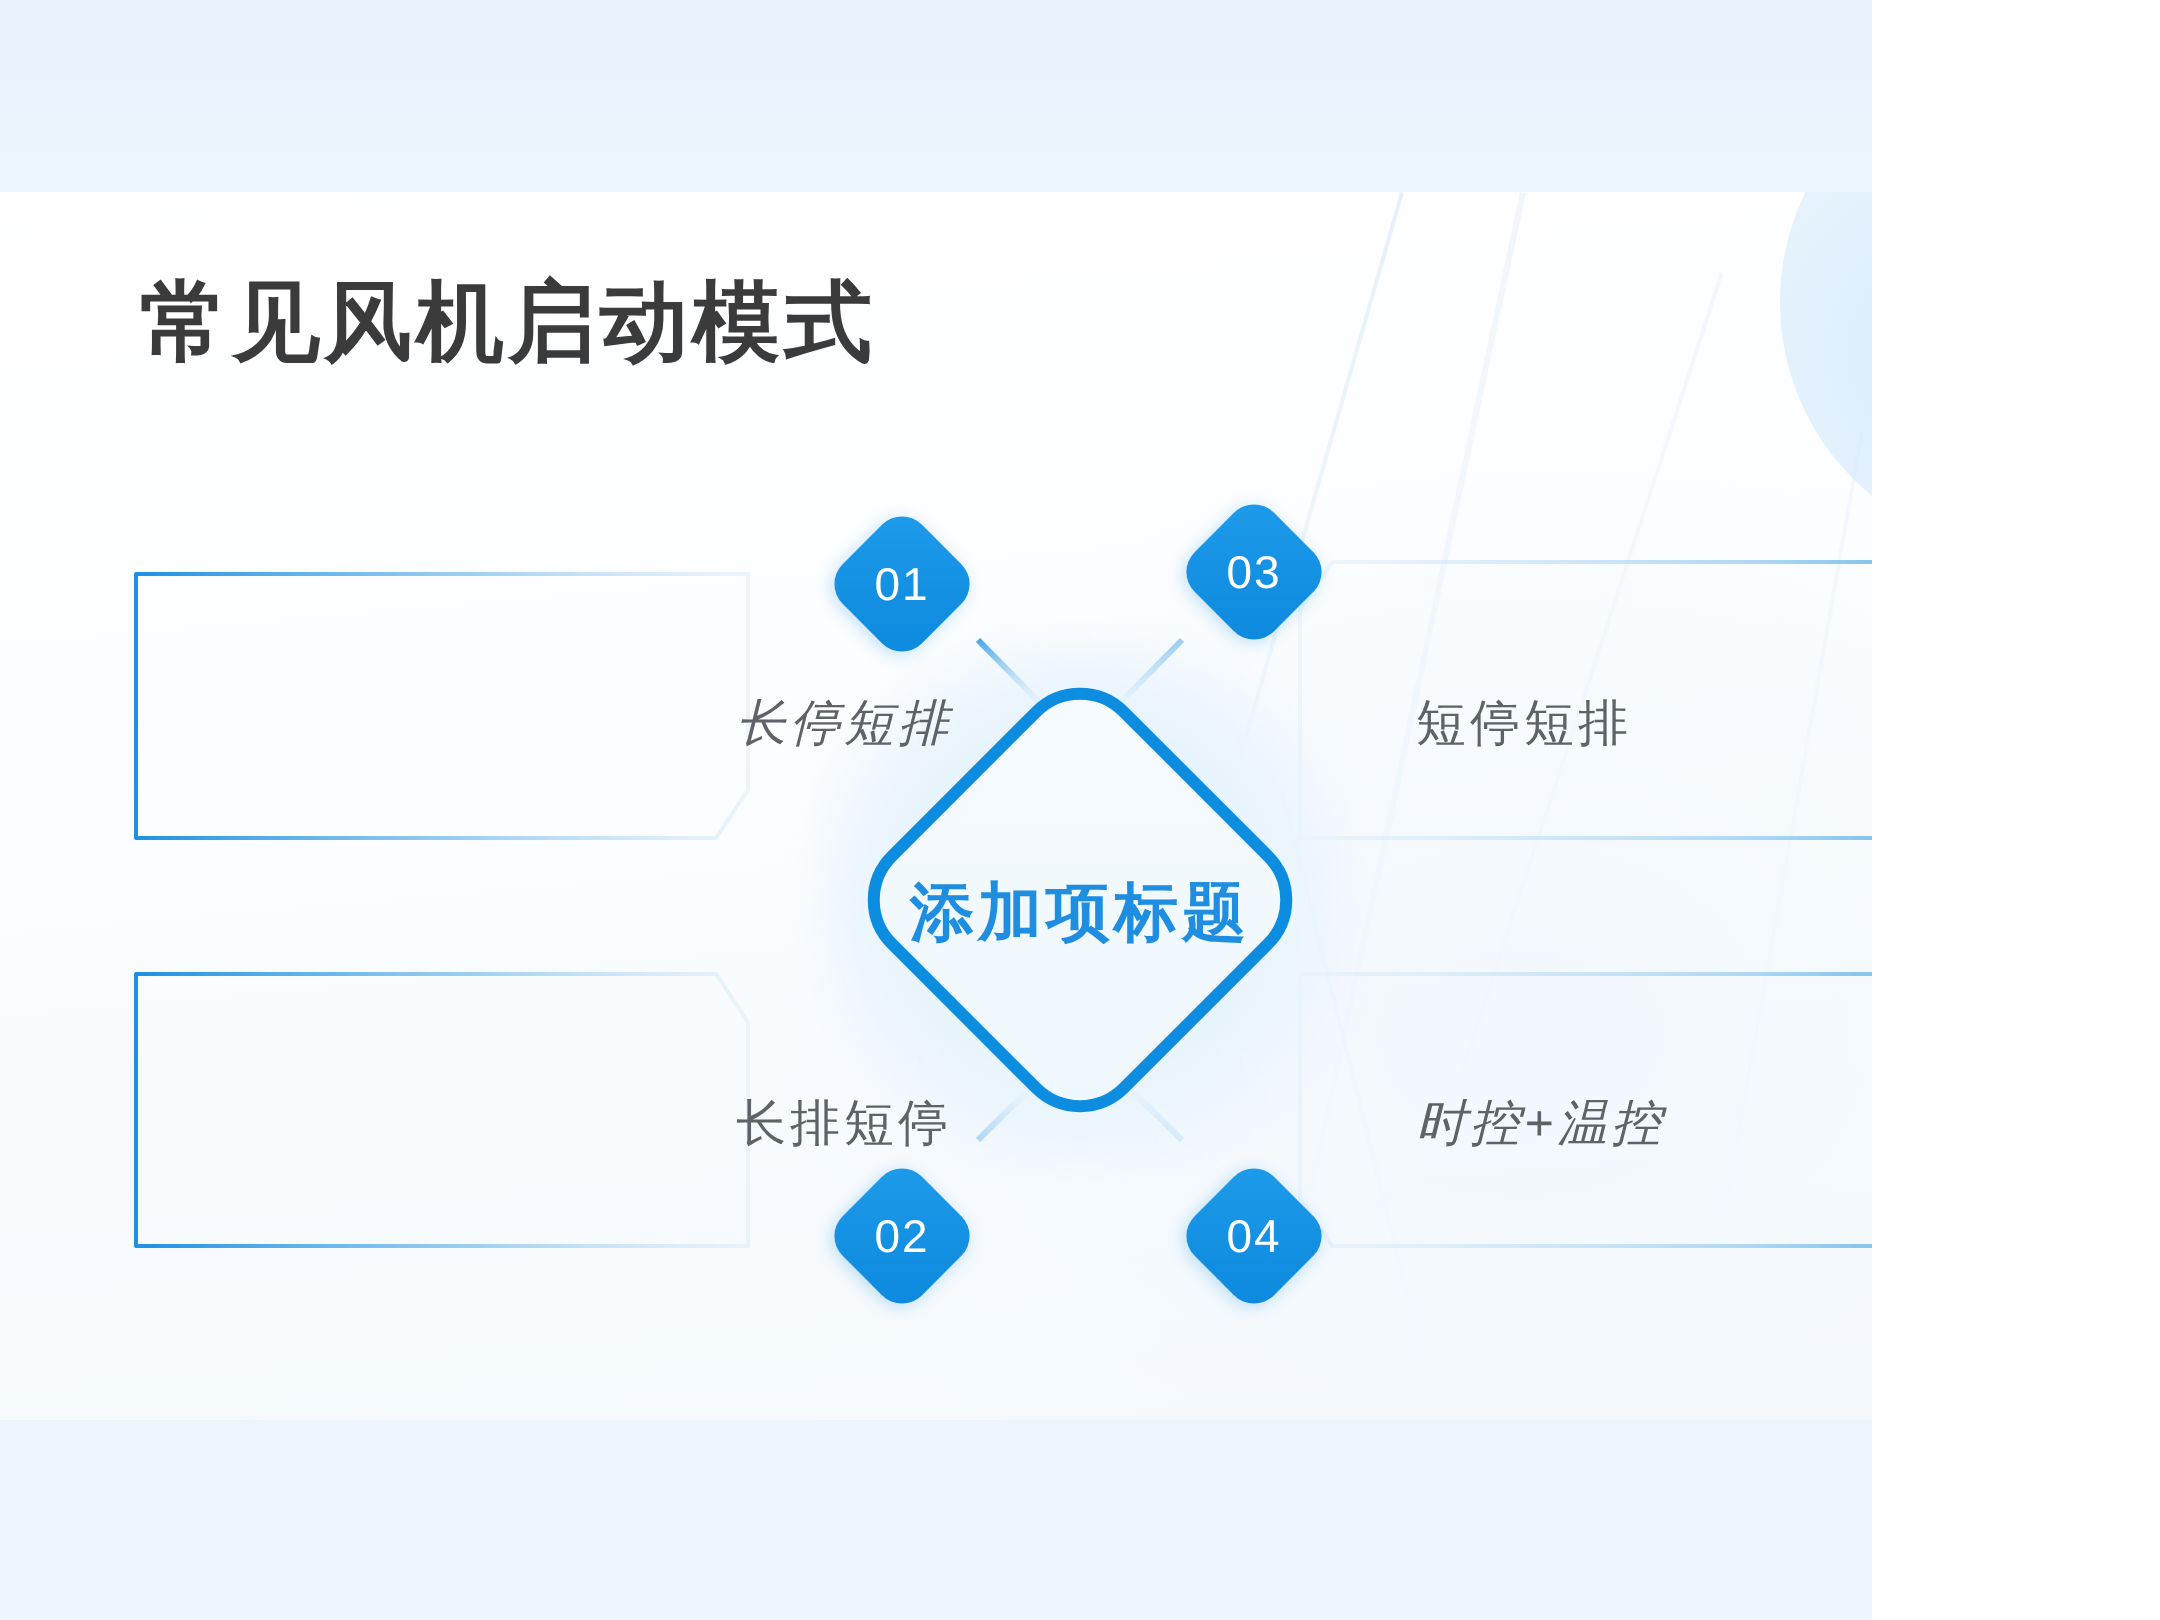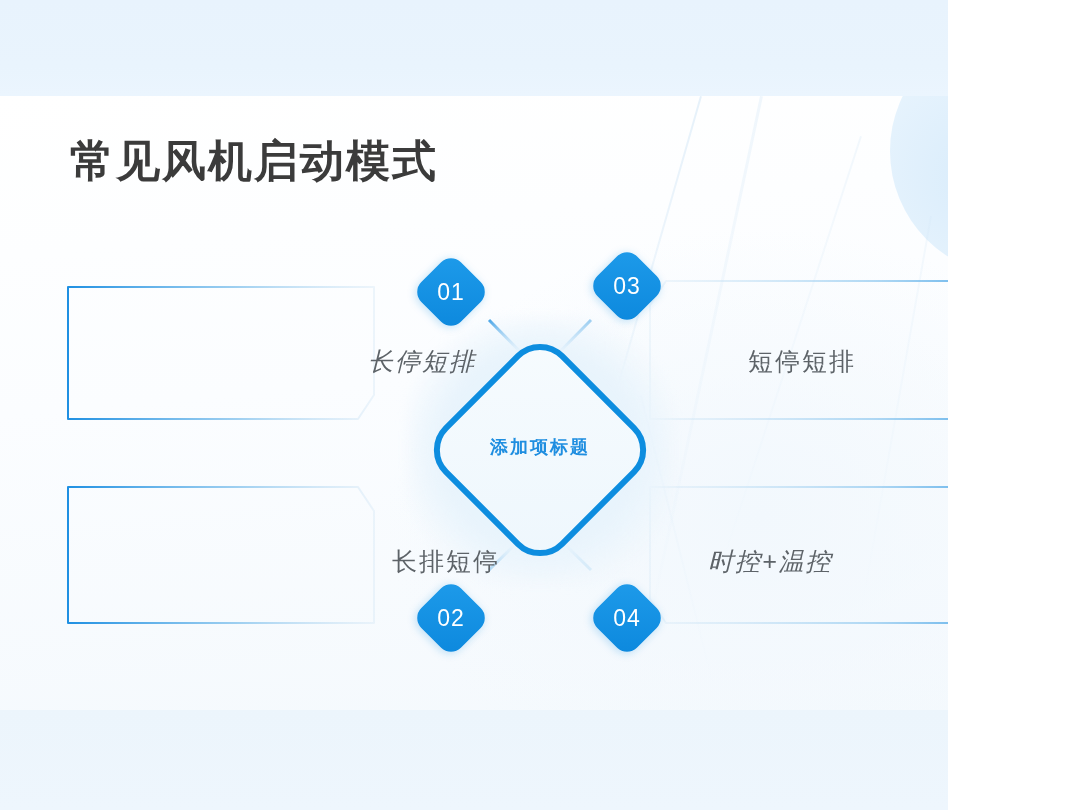--- a/index.html
+++ b/index.html
@@ -11,21 +11,20 @@
   body {
     font-family: "Liberation Sans", "DejaVu Sans", sans-serif;
   }
 
   .slide {
     position: relative;
     width: 936px;
     height: 810px;
     overflow: hidden;
     background: #ffffff;
-    padding-left: 12px;
   }
 
   
   .band-top {
     position: absolute;
     left: 0; top: 0;
     width: 1080px; height: 96px;
     background: linear-gradient(180deg, #e8f3fd 0%, #e9f4fd 70%, #ebf5fe 100%);
   }
   .band-bottom {
@@ -118,21 +117,21 @@
     border-radius: 34px;
     transform: rotate(45deg);
     background: linear-gradient(135deg, #f6fbfe 0%, #eef7fd 100%);
     box-sizing: border-box;
   }
   .center-label {
     position: absolute;
     left: 390px; top: 435px;
     width: 300px;
     text-align: center;
-    font-size: 18px;
+    font-size: 32px;
     font-weight: bold;
     letter-spacing: 2px;
     color: #1f8ee0;
     white-space: nowrap;
   }
 
   
   .badge {
     position: absolute;
     width: 56px; height: 56px;
@@ -158,22 +157,22 @@
 
   
   .caption {
     position: absolute;
     font-size: 25px;
     letter-spacing: 2px;
     color: #5d6368;
     white-space: nowrap;
   }
   .cap-01 { left: 368px; top: 345px; font-style: italic; }
-  .cap-02 { left: 368px; top: 545px; margin-left: 24px; }
-  .cap-03 { left: 708px; top: 345px; margin-left: 40px; }
+  .cap-02 { left: 368px; top: 545px; }
+  .cap-03 { left: 708px; top: 345px; }
   .cap-04 { left: 708px; top: 545px; font-style: italic; }
 </style>
 </head>
 <body>
 
 <div class="slide">
 
   <div class="band-top"></div>
   <div class="band-bottom"></div>
 

